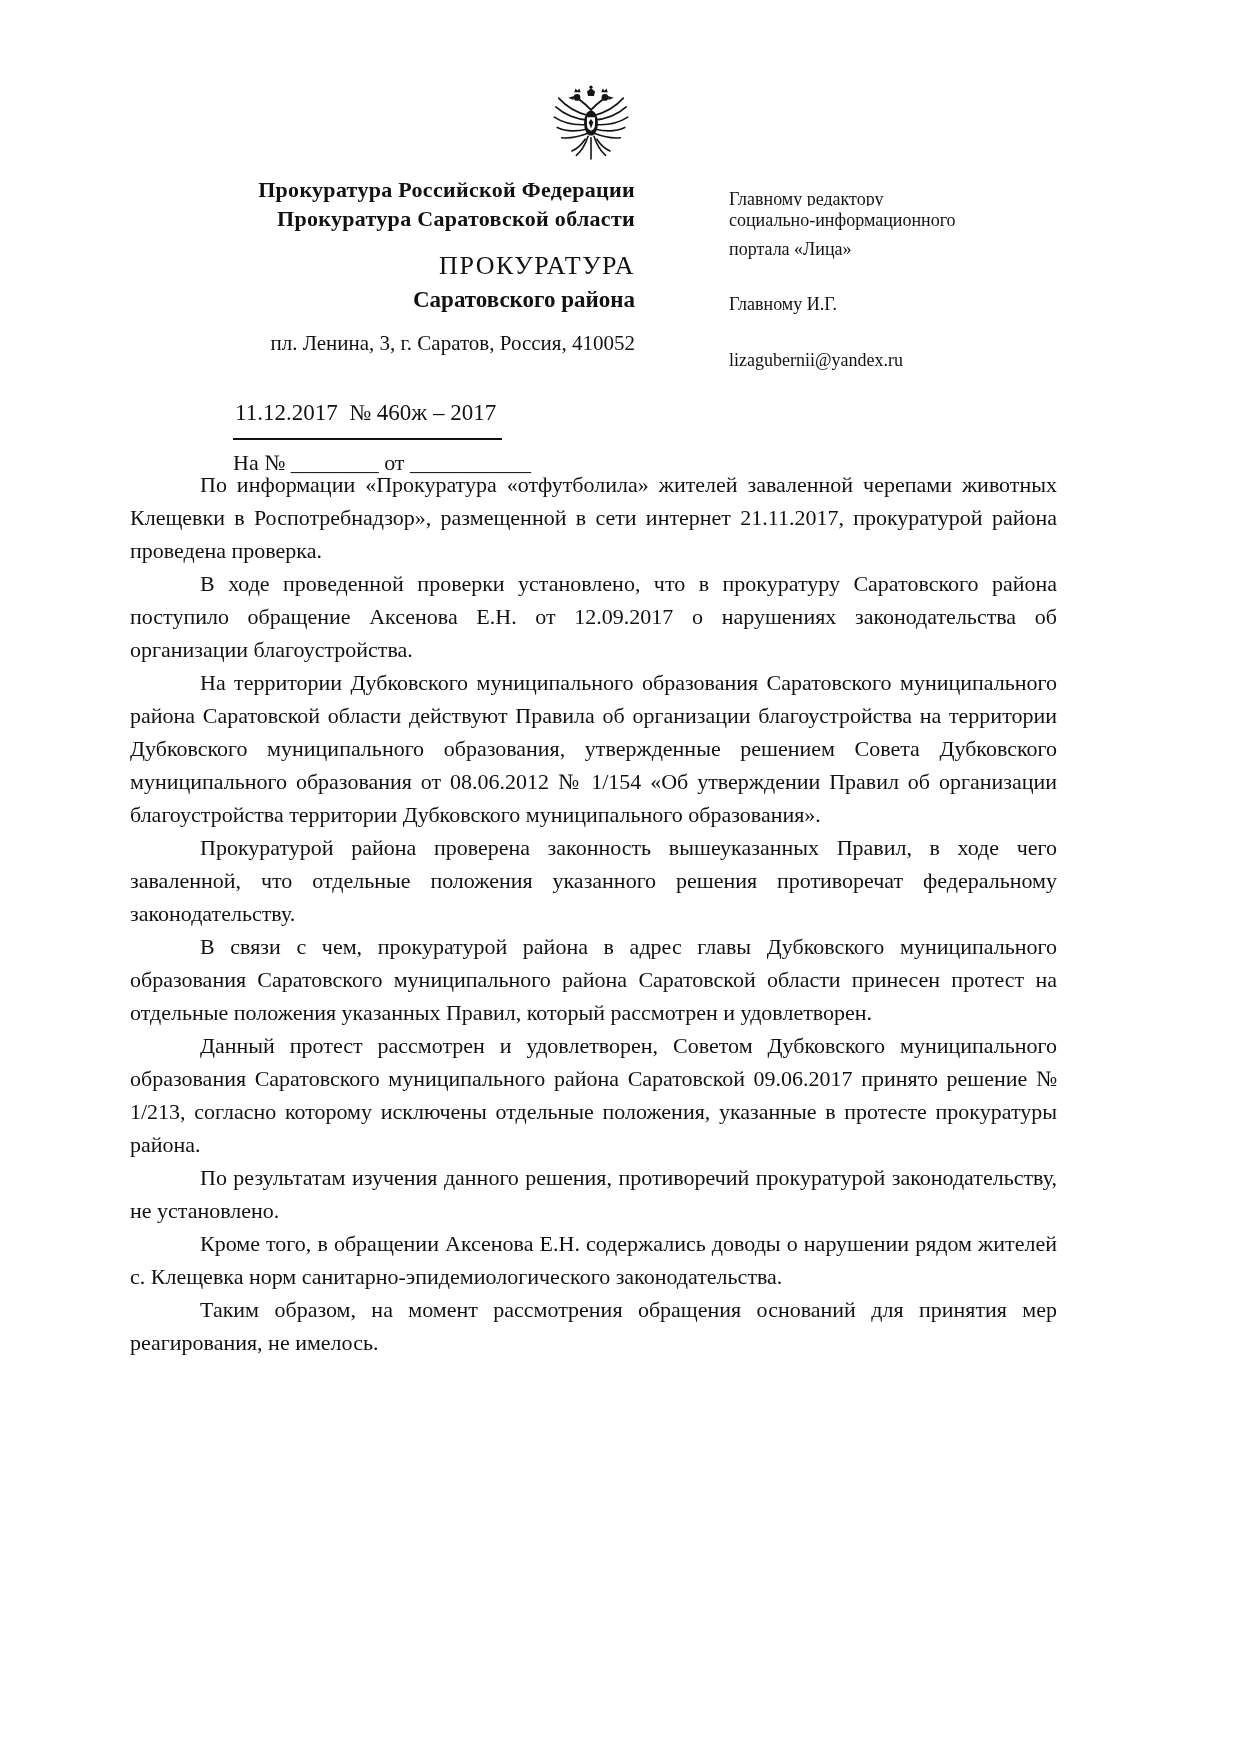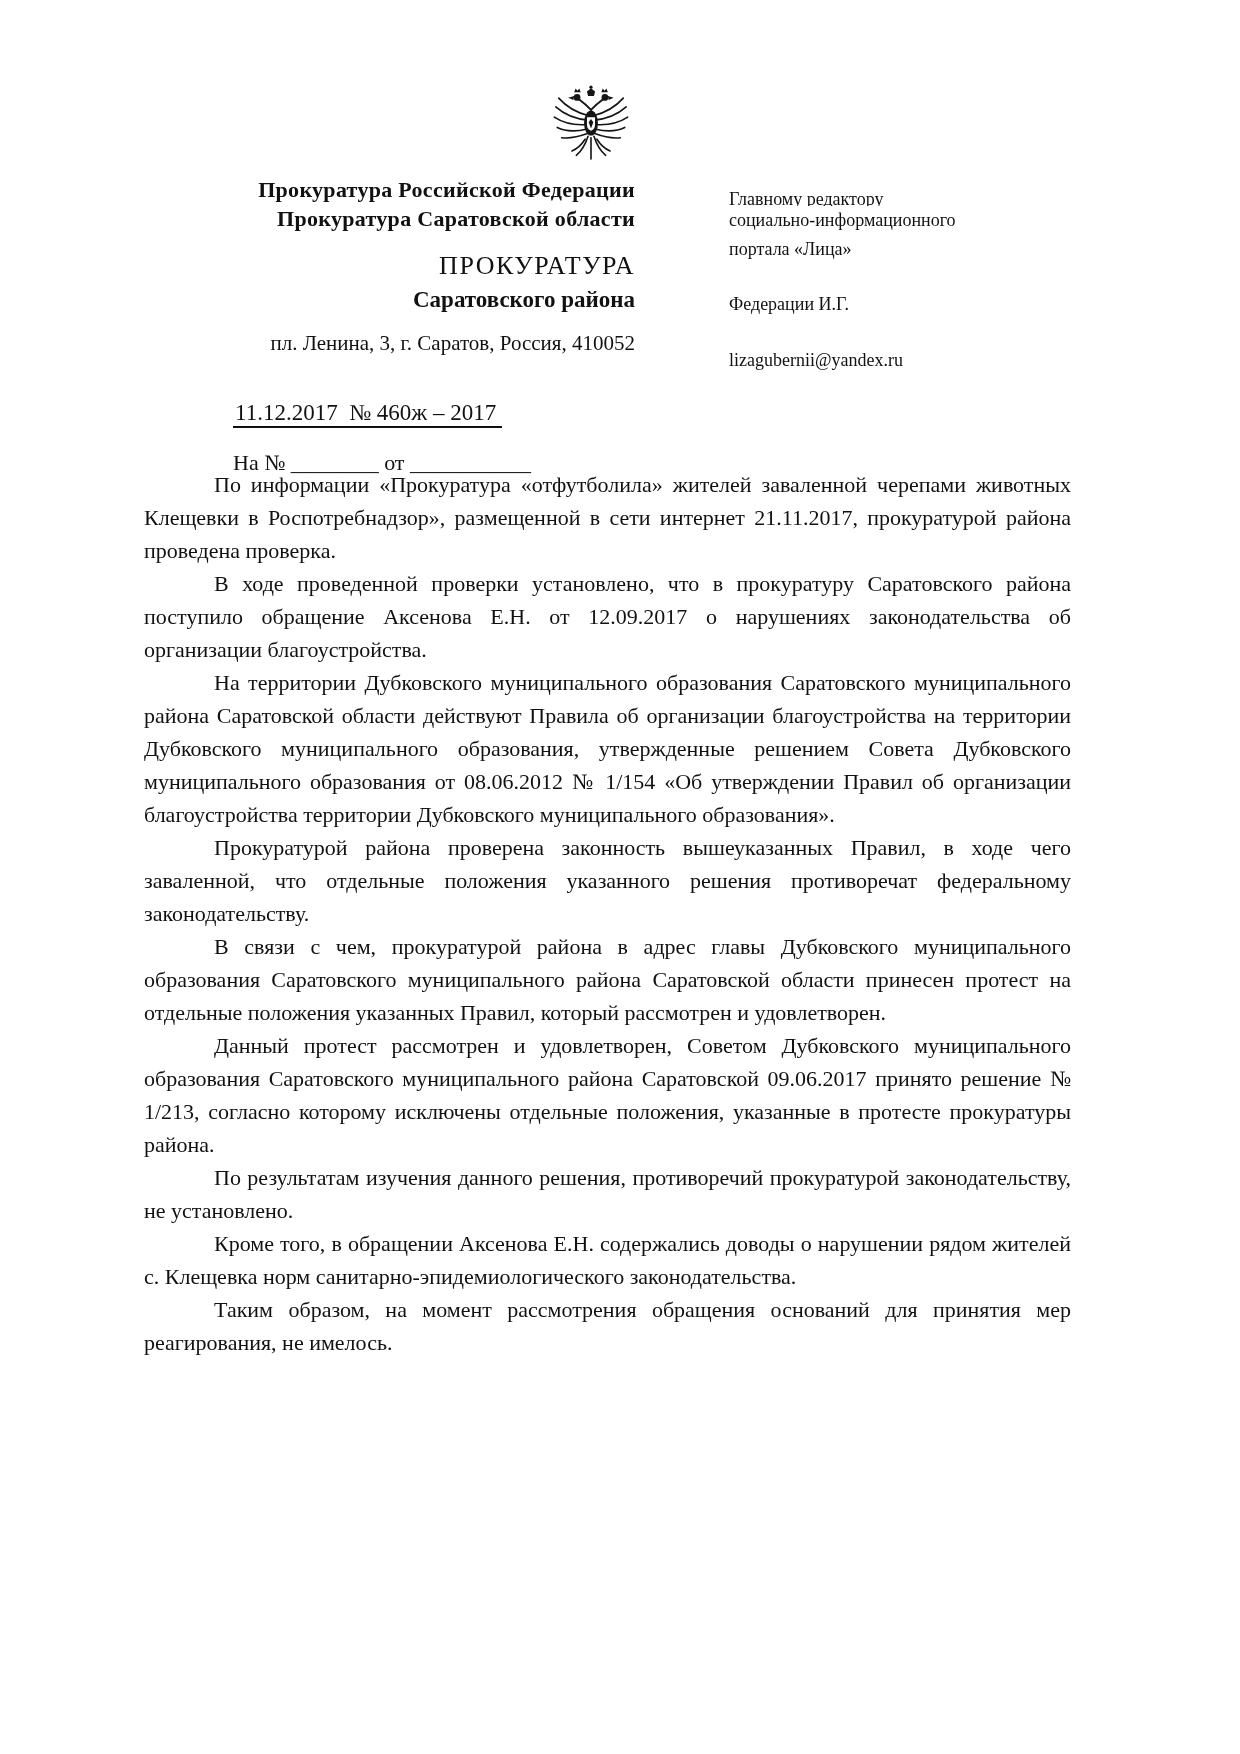--- a/index.html
+++ b/index.html
@@ -77,34 +77,34 @@
   .recipient-email { margin-top: 27px; }
 
   
   .ref-line {
     position: absolute;
     left: 233px;
     top: 400px;
     font-size: 23px;
     white-space: pre;
     border-bottom: 2px solid #111;
-    padding: 0 6px 0 2px;
+    padding: 0 6px 12px 2px;
   }
   .reply-line {
     position: absolute;
     left: 233px;
     top: 450px;
     font-size: 22px;
     white-space: pre;
   }
 
   
   .body-text {
     position: absolute;
-    left: 144px;
+    left: 130px;
     top: 468px;
     width: 927px;
     font-family: Liberation Serif, serif;
   }
   .body-text p {
     margin: 0;
     font-size: 22px;
     line-height: 33px;
     text-align: justify;
     text-indent: 70px;
@@ -171,21 +171,21 @@
     <div class="org-line">Прокуратура Саратовской области</div>
     <div class="org-title">ПРОКУРАТУРА</div>
     <div class="org-district">Саратовского района</div>
     <div class="org-address">пл. Ленина, 3, г. Саратов, Россия, 410052</div>
   </div>
 
   <div class="right-col">
     <div class="clipped-line">Главному редактору</div>
     <div>социально-информационного</div>
     <div>портала «Лица»</div>
-    <div class="recipient-name">Федерации И.Г.</div>
+    <div class="recipient-name">Главному И.Г.</div>
     <div class="recipient-email">lizagubernii@yandex.ru</div>
   </div>
 
   <div class="ref-line">11.12.2017  № 460ж – 2017</div>
   <div class="reply-line">На № ________ от ___________</div>
 
   <div class="body-text">
     <p>По информации «Прокуратура «отфутболила» жителей заваленной черепами животных Клещевки в Роспотребнадзор», размещенной в сети интернет 21.11.2017, прокуратурой района проведена проверка.</p>
     <p>В ходе проведенной проверки установлено, что в прокуратуру Саратовского района поступило обращение Аксенова Е.Н. от 12.09.2017 о нарушениях законодательства об организации благоустройства.</p>
     <p>На территории Дубковского муниципального образования Саратовского муниципального района Саратовской области действуют Правила об организации благоустройства на территории Дубковского муниципального образования, утвержденные решением Совета Дубковского муниципального образования от 08.06.2012 № 1/154 «Об утверждении Правил об организации благоустройства территории Дубковского муниципального образования».</p>

